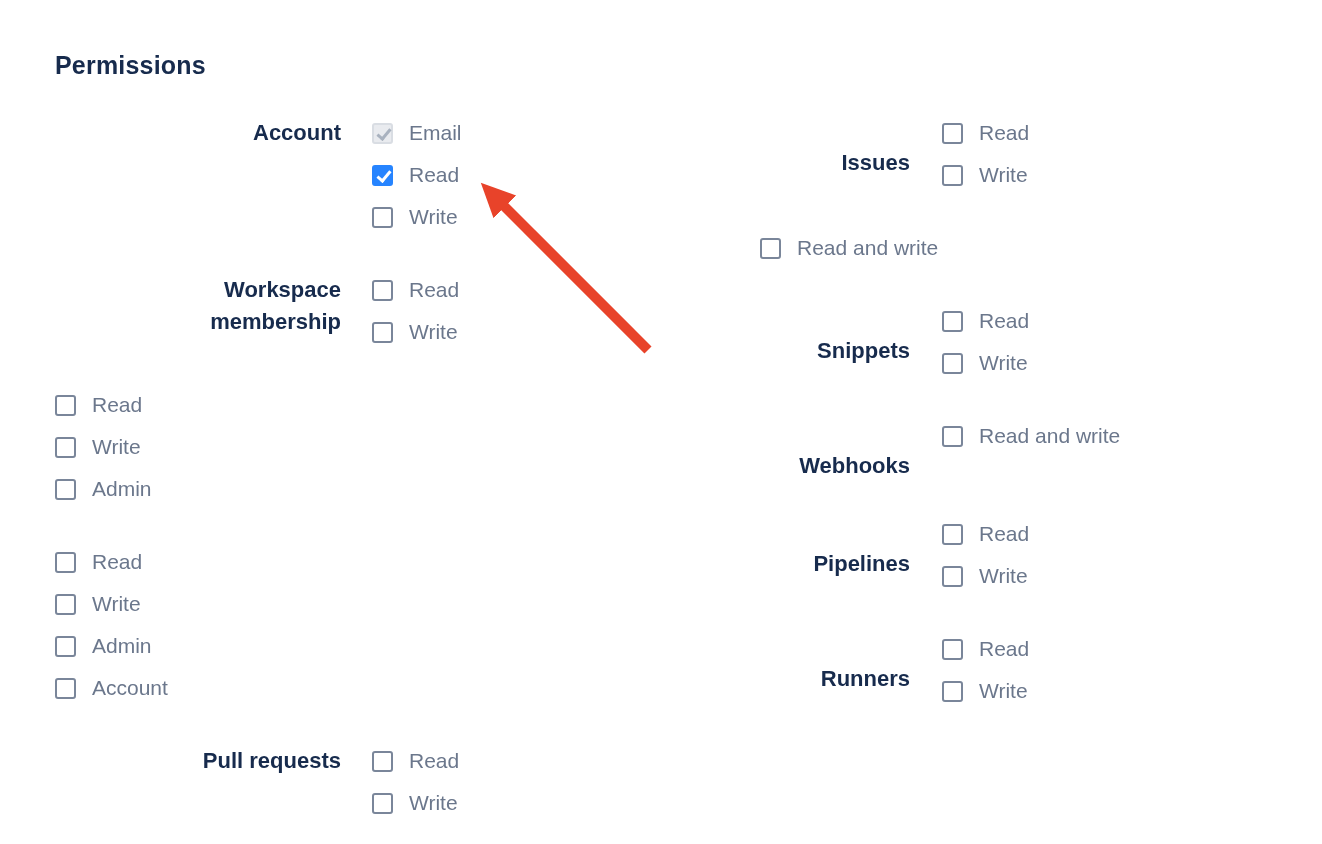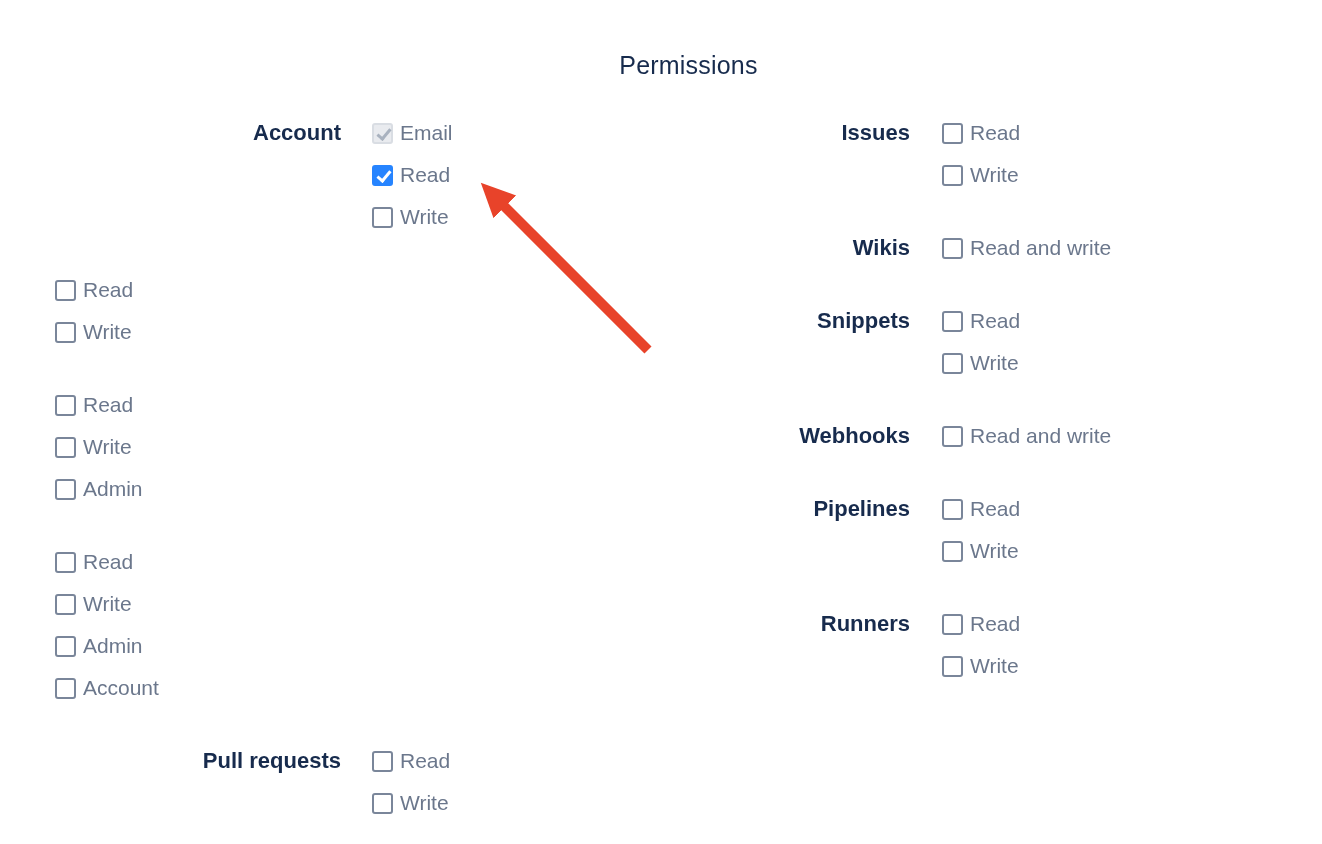--- a/index.html
+++ b/index.html
@@ -7,42 +7,41 @@
   body {
     width: 1322px; height: 844px;
     font-family: "Liberation Sans", sans-serif;
     position: relative;
     overflow: hidden;
     color: #172B4D;
   }
   .container { padding: 50px 0 0 55px; }
   .page-title {
     font-size: 25px;
-    font-weight: 400;
+    font-weight: 700;
     color: #172B4D;
     letter-spacing: 0.2px;
     line-height: 30px;
     margin-bottom: 32px;
-    text-align: center;
   }
   .columns { display: flex; align-items: flex-start; }
   .col { display: flex; flex-direction: column; }
   .col-left  { width: 660px; }
   .col-right { margin-left: 45px; width: 470px; }
   .group { display: flex; margin-bottom: 31px; }
   .group-label {
     text-align: right;
     font-weight: 700;
     font-size: 22px;
     color: #172B4D;
     line-height: 32px;
     padding-top: 5px;
   }
   .col-left  .group-label { width: 317px; padding-right: 31px; }
-  .col-right .group-label { width: 182px; padding-right: 32px; }
+  .col-right .group-label { width: 182px; padding-right: 32px; margin-top: 30px; }
   .group-label .lbl-inner { display: inline-block; max-width: 180px; text-align: right; }
   .opts { display: flex; flex-direction: column; }
   .opt { display: flex; align-items: center; height: 42px; cursor: pointer; }
   .cb {
     width: 21px; height: 21px;
     border: 2px solid #7A869A;
     border-radius: 3px;
     background: #ffffff;
     position: relative;
     flex: 0 0 auto;
@@ -52,21 +51,21 @@
     content: "";
     position: absolute;
     left: 6px; top: 1px;
     width: 5px; height: 11px;
     border: solid #ffffff;
     border-width: 0 3px 3px 0;
     transform: rotate(40deg);
   }
   .cb.disabled { background: #E9EBEF; border-color: #D9DDE3; }
   .cb.disabled::after { border-color: #A9B2BF; }
-  .opt-label { margin-left: 7px; font-size: 21px; color: #6B778C; }
+  .opt-label { margin-left: 16px; font-size: 21px; color: #6B778C; }
   .annotation-arrow {
     position: absolute;
     left: 0; top: 0;
     pointer-events: none;
   }
 </style>
 </head>
 <body>
 
 <div class="container">
@@ -88,20 +87,21 @@
             <span class="opt-label">Read</span>
           </label>
           <label class="opt">
             <span class="cb"></span>
             <span class="opt-label">Write</span>
           </label>
         </div>
       </div>
 
       <div class="group">
+        <div class="group-label"><span class="lbl-inner">Workspace membership</span></div>
         <div class="opts">
           <label class="opt">
             <span class="cb"></span>
             <span class="opt-label">Read</span>
           </label>
           <label class="opt">
             <span class="cb"></span>
             <span class="opt-label">Write</span>
           </label>
         </div>
@@ -171,21 +171,20 @@
             <span class="opt-label">Read</span>
           </label>
           <label class="opt">
             <span class="cb"></span>
             <span class="opt-label">Write</span>
           </label>
         </div>
       </div>
 
       <div class="group">
-        <div class="group-label"><span class="lbl-inner">Wikis</span></div>
         <div class="opts">
           <label class="opt">
             <span class="cb"></span>
             <span class="opt-label">Read and write</span>
           </label>
         </div>
       </div>
 
       <div class="group">
         <div class="group-label"><span class="lbl-inner">Snippets</span></div>

